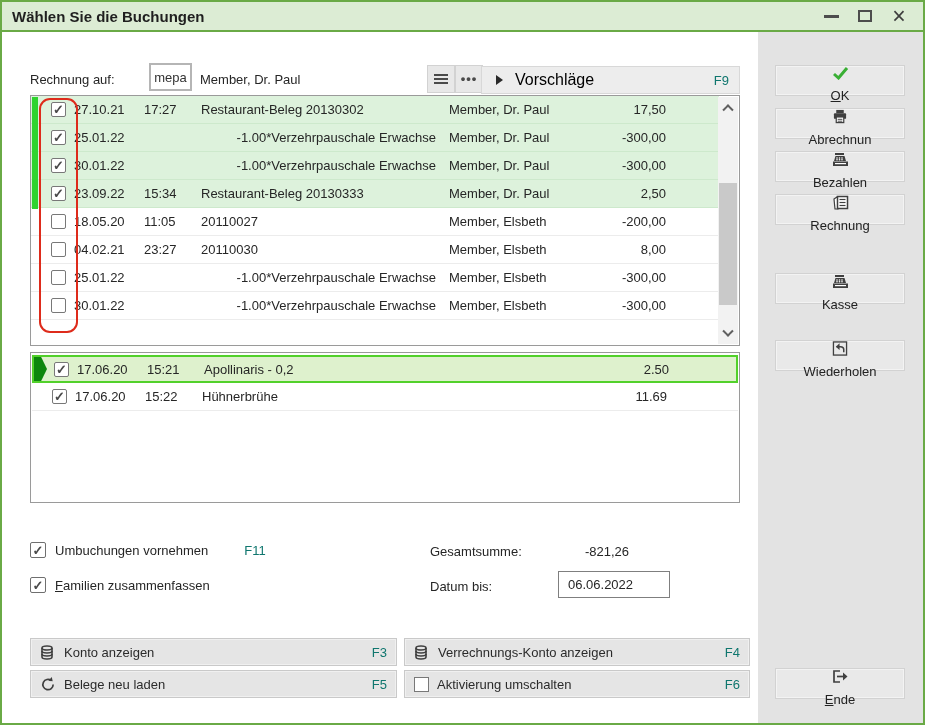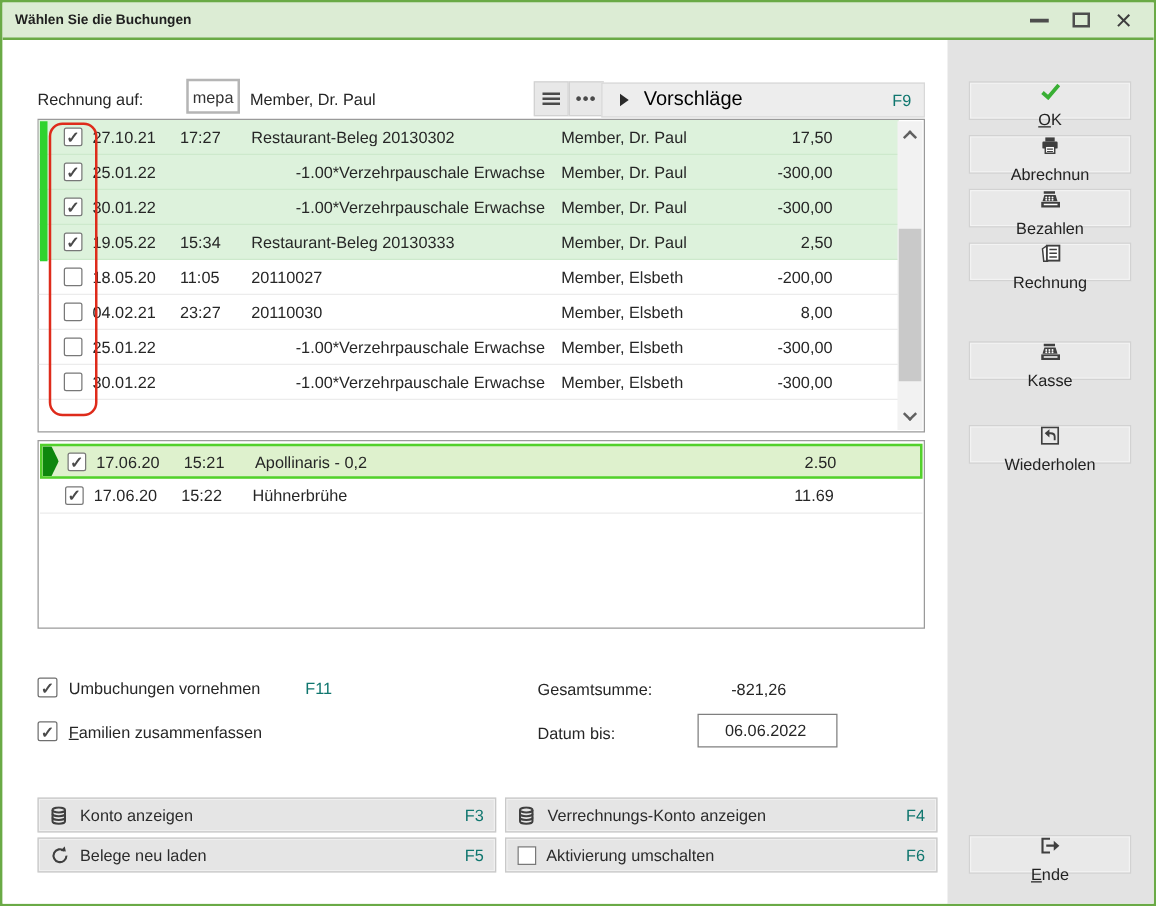--- a/index.html
+++ b/index.html
@@ -1,19 +1,19 @@
 <!DOCTYPE html>
 <html><head>
 <meta charset="utf-8">
 <style>
   * { margin:0; padding:0; box-sizing:border-box; }
   html,body { width:925px; height:725px; background:#fff; font-family:"Liberation Sans", sans-serif; }
   .window { position:relative; width:925px; height:725px; border:2px solid #6aaa46; background:#fff; overflow:hidden; }
   .titlebar { height:30px; background:#dcecd4; border-bottom:2px solid #6aaa46; display:flex; align-items:center; padding:0 10px; }
-  .title { font-size:11px; font-weight:bold; color:#1f1f1f; }
+  .title { font-size:15px; font-weight:bold; color:#1f1f1f; }
   .wcontrols { margin-left:auto; display:flex; align-items:center; gap:16px; padding-right:4px; }
   .wc { width:20px; height:20px; display:flex; align-items:center; justify-content:center; cursor:pointer; }
   .min-bar { width:15px; height:3px; background:#4d4d4d; }
   .max-box { width:14px; height:12px; border:2px solid #4d4d4d; }
   .close-x { font-size:23px; color:#3d3d3d; line-height:20px; }
   .body { position:relative; display:flex; height:691px; }
   .main { position:relative; width:756px; height:691px; background:#fff; }
   .sidebar { position:relative; width:165px; height:691px; background:#e3e3e3; }
 
   .lbl { position:absolute; font-size:13px; color:#262626; }
@@ -54,21 +54,21 @@
   .sThumb { position:absolute; left:1px; width:18px; top:86px; height:122px; background:#c9c9c9; cursor:grab; }
 
   .selRow { border:2px solid #52d12b; background:#def1cd !important; }
   .flag { position:absolute; left:0; top:0; width:13px; height:24px; background:#0d870d; clip-path:polygon(0 0,55% 0,100% 50%,55% 100%,0 100%); z-index:2; }
 
   .optRow { position:absolute; display:flex; align-items:center; font-size:13px; color:#262626; }
   .cb2 { width:16px; height:16px; border:1px solid #6f6f6f; background:#fff; border-radius:2px; display:flex; align-items:center; justify-content:center; margin-right:9px; flex:none; cursor:pointer; }
   .cb2 i { font-style:normal; font-size:13px; font-weight:bold; color:#4a4a4a; line-height:13px; }
   .u { text-decoration:underline; }
   .sumVal { position:absolute; width:120px; text-align:center; font-size:13px; color:#262626; }
-  .dateInput { position:absolute; left:556px; top:539px; width:112px; height:27px; border:1px solid #7f7f7f; font-family:"Liberation Sans", sans-serif; font-size:13px; color:#262626; padding-left:21px; background:#fff; }
+  .dateInput { position:absolute; left:556px; top:539px; width:112px; height:27px; border:1px solid #7f7f7f; font-family:"Liberation Sans", sans-serif; font-size:13px; color:#262626; padding-left:9px; background:#fff; }
 
   .abtn { position:absolute; height:28px; background:#e5e5e5; border:1px solid #c9c9c9; box-shadow:inset 0 0 0 1px #f0f0f0; display:flex; align-items:center; padding:0 9px; font-size:13px; color:#2b2b2b; cursor:pointer; }
   .abtn .fkey { margin-left:auto; }
   .abtn .ico { margin-right:8px; display:flex; }
   .cbA { width:15px; height:15px; border:1px solid #787878; background:#fff; margin-right:8px; flex:none; }
 
   .sbtn { position:absolute; left:17px; width:130px; height:31px; background:#e9e9e9; border:1px solid #d2d2d2; box-shadow:inset 0 0 0 1px #f3f3f3; display:flex; align-items:center; gap:8px; padding:0 9px; font-size:13px; color:#222; cursor:pointer;flex-direction:column; }
   .sbtn .fkey { margin-left:auto; }
   svg.ic { flex:none; }
 </style>
@@ -147,21 +147,21 @@
           <span class="c-date">30.01.22</span>
           <span class="c-time"></span>
           <span class="c-desc r">-1.00*Verzehrpauschale Erwachse</span>
           <span class="c-name">Member, Dr. Paul</span>
           <span class="c-amt">-300,00</span>
         </div>
         <div class="lrow g">
           <span class="cb">
               <i>✓</i>
             </span>
-          <span class="c-date">19.05.22</span>
+          <span class="c-date">23.09.22</span>
           <span class="c-time">15:34</span>
           <span class="c-desc">Restaurant-Beleg 20130333</span>
           <span class="c-name">Member, Dr. Paul</span>
           <span class="c-amt">2,50</span>
         </div>
         <div class="lrow">
           <span class="cb">
               <i></i>
             </span>
           <span class="c-date">18.05.20</span>

